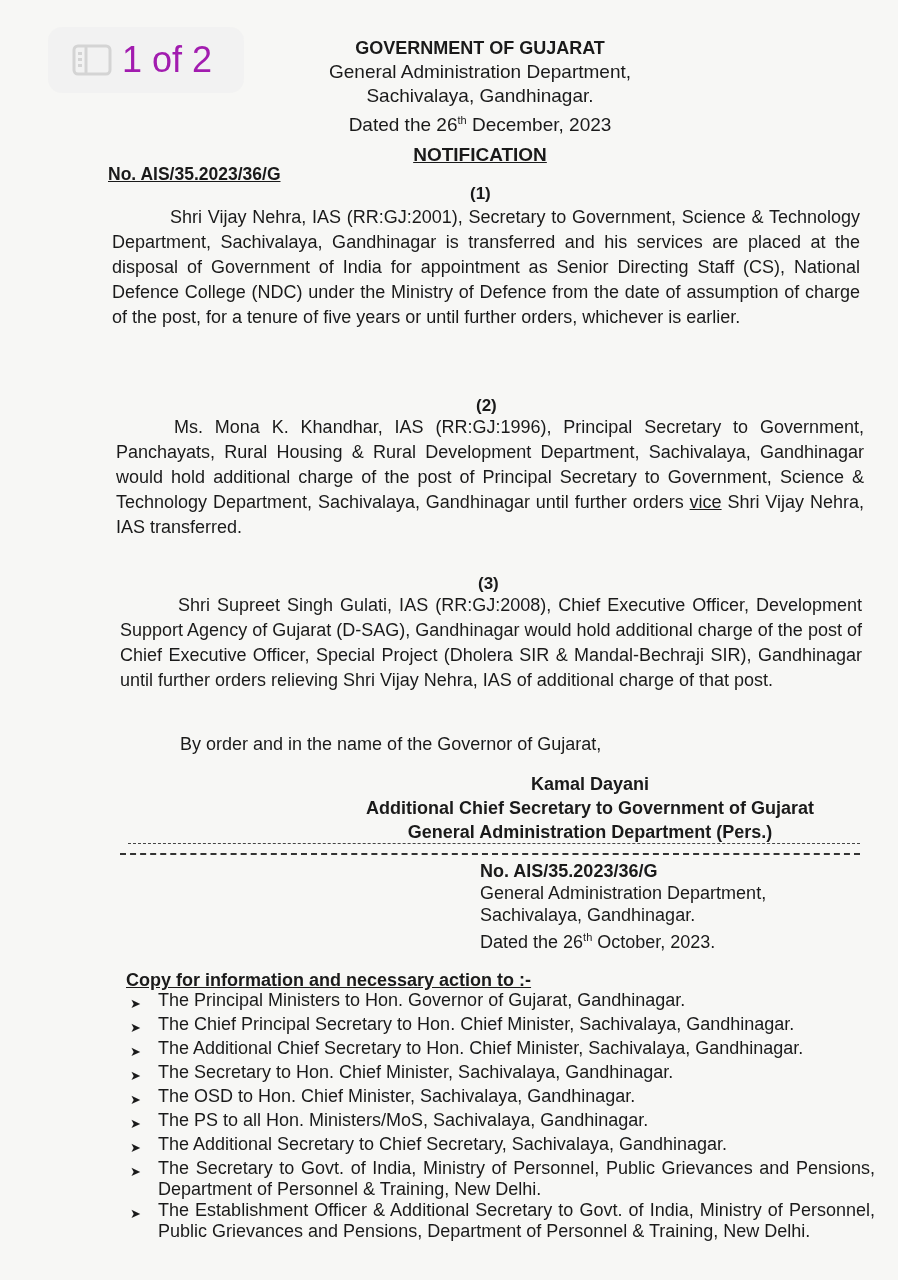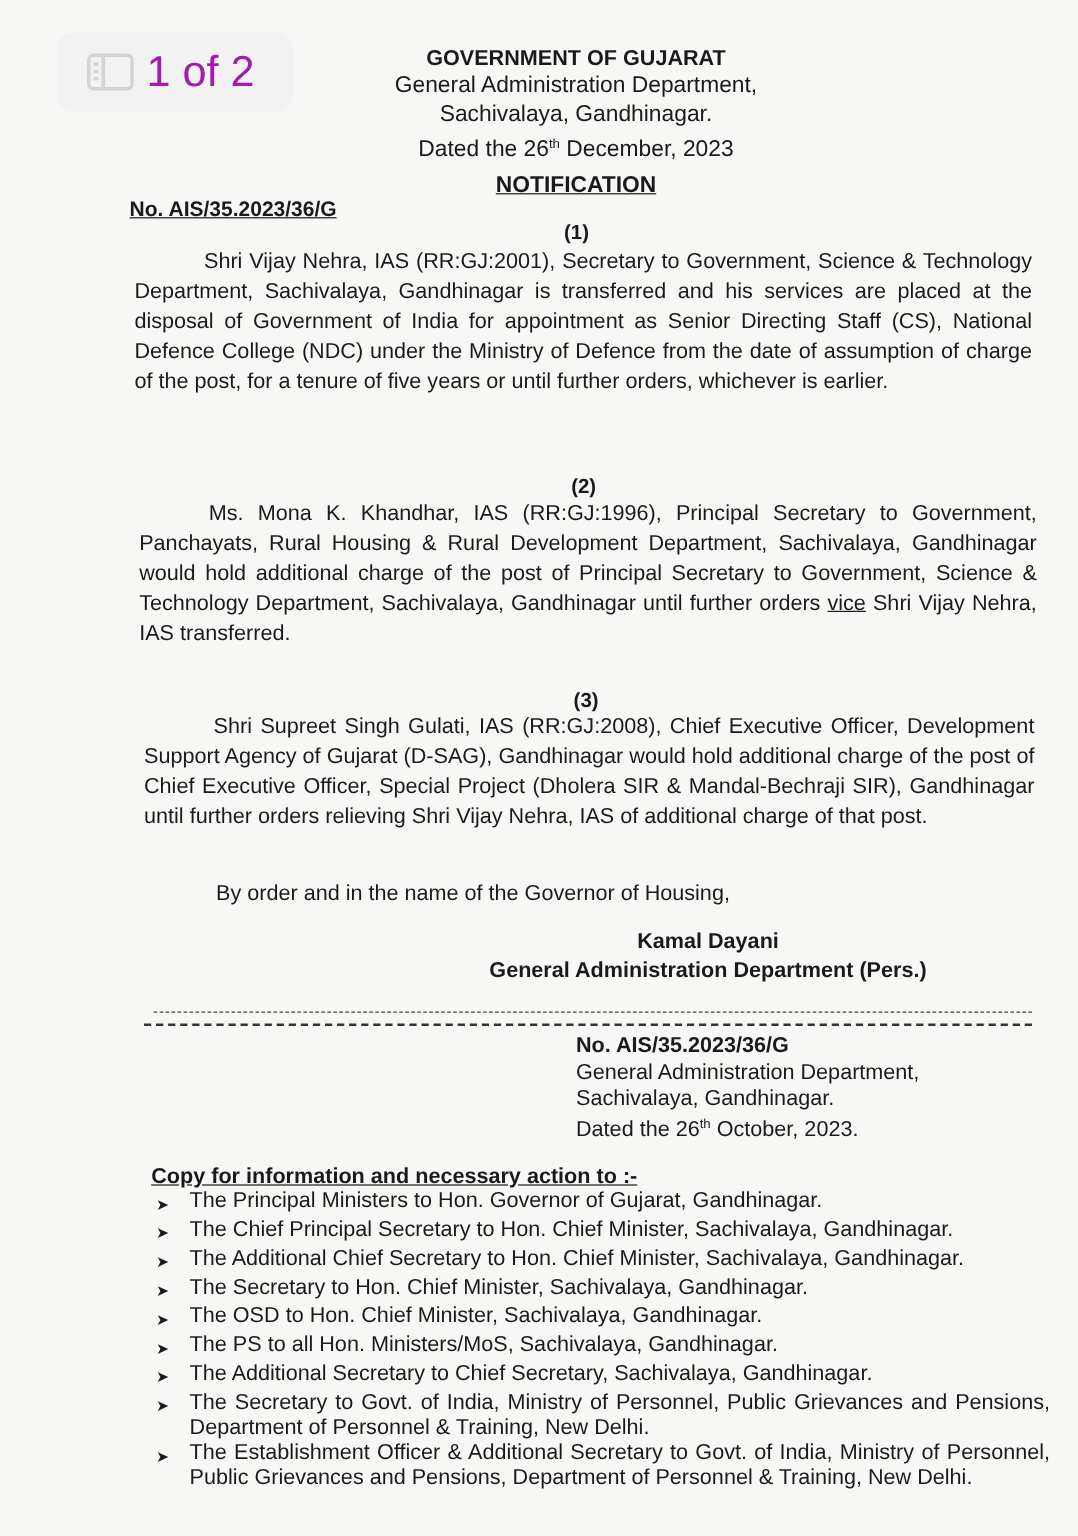--- a/index.html
+++ b/index.html
@@ -73,24 +73,25 @@
 
 <div class="num" style="left:470px; top:184px;">(1)</div>
 <div class="para" style="top:205px;">Shri Vijay Nehra, IAS (RR:GJ:2001), Secretary to Government,  Science &amp; Technology Department, Sachivalaya, Gandhinagar is transferred and his services are placed at the disposal of Government of India for appointment as Senior Directing Staff (CS), National Defence College (NDC) under the Ministry of Defence from the date of assumption of charge of the post, for a tenure of five years or until further orders, whichever is earlier.</div>
 
 <div class="num" style="left:476px; top:396px;">(2)</div>
 <div class="para" style="top:415px; left:116px;"><span>Ms. Mona K. Khandhar, IAS (RR:GJ:1996), Principal Secretary to Government, Panchayats, Rural Housing &amp; Rural Development Department, Sachivalaya, Gandhinagar would hold additional charge of the post of Principal Secretary to Government, Science &amp; Technology Department, Sachivalaya, Gandhinagar until further orders </span><u>vice</u><span> Shri Vijay Nehra, IAS transferred.</span></div>
 
 <div class="num" style="left:478px; top:574px;">(3)</div>
 <div class="para" style="top:593px; left:120px; width:742px;">Shri Supreet Singh Gulati, IAS (RR:GJ:2008), Chief Executive Officer, Development Support Agency of Gujarat (D-SAG), Gandhinagar would hold additional charge of the post of Chief Executive Officer, Special Project (Dholera SIR &amp; Mandal-Bechraji SIR), Gandhinagar until further orders relieving Shri Vijay Nehra, IAS of additional charge of that post.</div>
 
-<div class="order">By order and in the name of the Governor of Housing,</div>
+<div class="order">By order and in the name of the Governor of Gujarat,</div>
 
 <div class="sign">
   <div>Kamal Dayani</div>
+  <div>Additional Chief Secretary to Government of Gujarat</div>
   <div>General Administration Department (Pers.)</div>
 </div>
 
 <div class="dash dash2"></div>
 <div class="dash"></div>
 
 <div class="ref">
   <div class="b">No. AIS/35.2023/36/G</div>
   <div>General Administration Department,</div>
   <div>Sachivalaya, Gandhinagar.</div>

